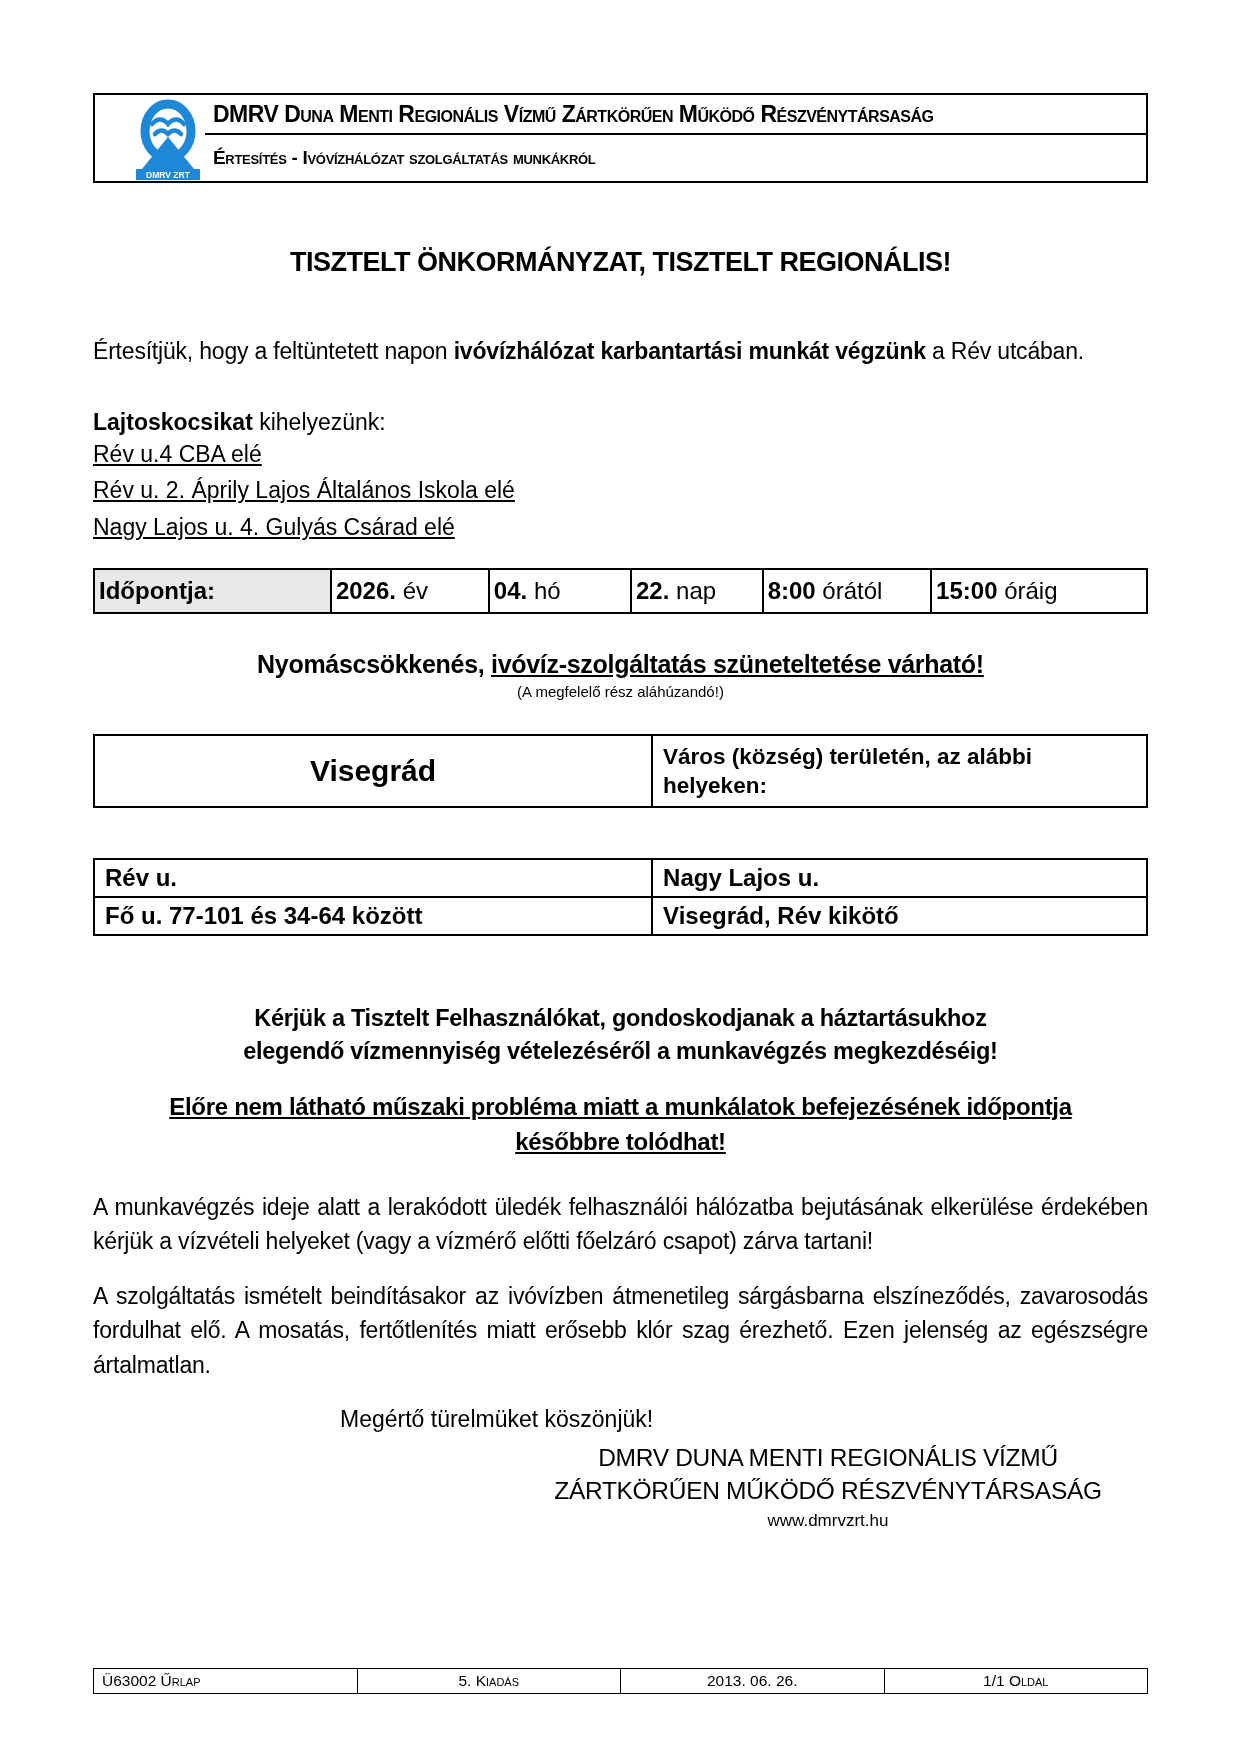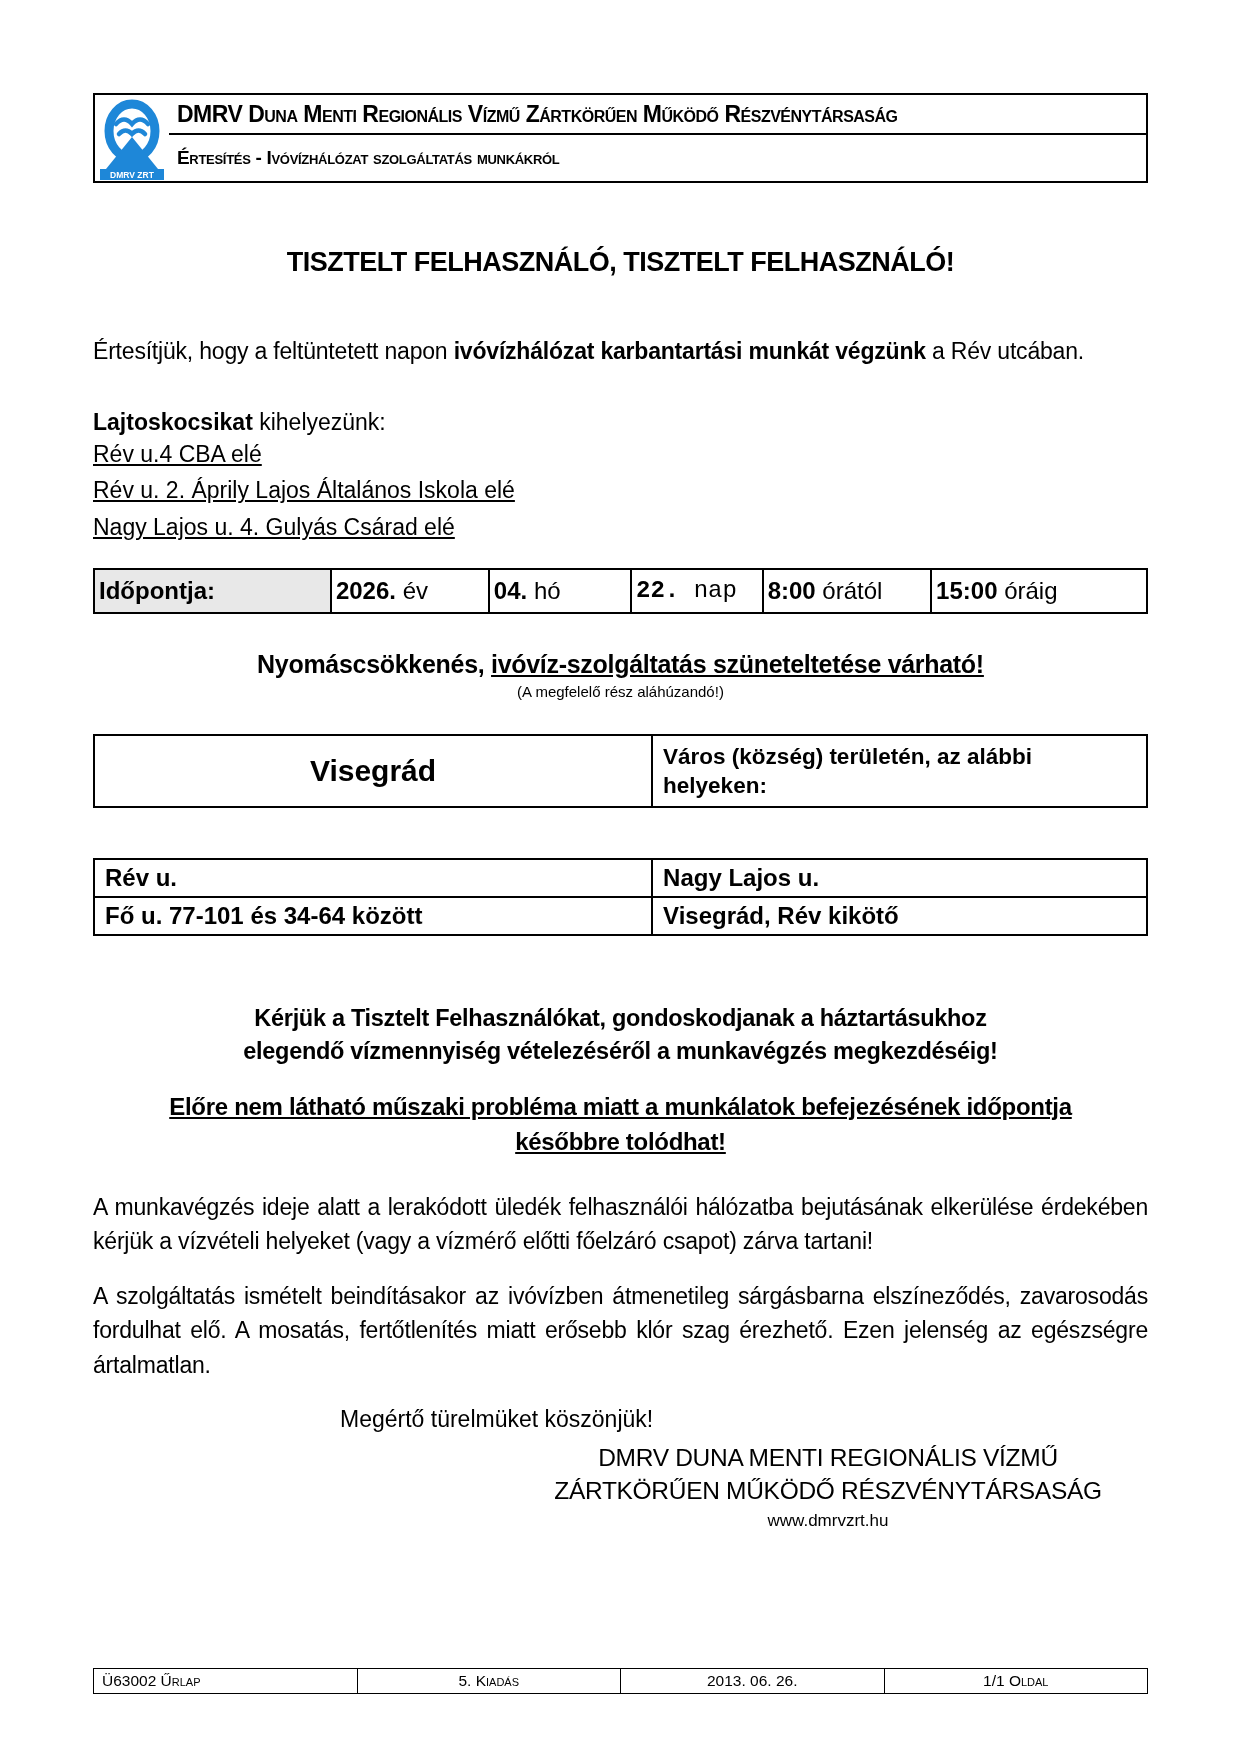--- a/index.html
+++ b/index.html
@@ -12,21 +12,21 @@
   }
   .content { padding: 0 93px; }
 
   
   .header-box {
     margin-top: 93px;
     border: 2px solid #000;
     height: 90px;
     display: flex;
   }
-  .logo-cell { width: 74px; display: flex; align-items: center; justify-content: center; padding: 3px 2px; }
+  .logo-cell { width: 74px; display: flex; align-items: center; justify-content: center; padding: 3px 2px; margin-left: 36px; }
   .header-text { flex: 1; display: flex; flex-direction: column; }
   .header-row1 {
     height: 40px; border-bottom: 2px solid #000;
     display: flex; align-items: center; padding-left: 8px;
     font-weight: bold; font-size: 23px; font-variant: small-caps; letter-spacing: -0.5px;
     white-space: nowrap;
   }
   .header-row2 {
     flex: 1; display: flex; align-items: center; padding-left: 8px;
     font-weight: bold; font-size: 19px; font-variant: small-caps; letter-spacing: -0.3px;
@@ -43,21 +43,21 @@
   .intro { margin-top: 56px; }
   .tanker-lead { margin-top: 40px; font-size: 23px; }
   .loc-line { font-size: 23px; line-height: 1.6; text-decoration: underline; width: fit-content; }
 
   
   table { border-collapse: collapse; width: 100%; }
   td { border: 2px solid #000; }
   .schedule { margin-top: 22px; }
   .schedule td { font-size: 24px; padding: 7px 4px; white-space: nowrap; }
   .schedule .label-cell { background: #e8e8e8; font-weight: bold; width: 22.5%; }
-  .c-ev { width: 15%; } .c-ho { width: 13.5%; } .c-nap { width: 12.5%; font-family: Liberation Mono, monospace; }
+  .c-ev { width: 15%; } .c-ho { width: 13.5%; } .c-nap { width: 12.5%; }
   .c-tol { width: 16%; } .c-ig { width: 20.5%; }
 
   
   .warning { margin-top: 36px; text-align: center; font-weight: bold; font-size: 25px; letter-spacing: -0.3px; }
   .u { text-decoration: underline; }
   .warning-note { margin-top: 4px; text-align: center; font-size: 15px; }
 
   
   .area-table { margin-top: 34px; }
   .area-table .city-cell {
@@ -111,21 +111,21 @@
           <rect x="0" y="73" width="64" height="11" fill="#1e87d8"></rect>
           <text x="32" y="82" text-anchor="middle" font-size="8.5" font-weight="bold" fill="#ffffff" font-family="Liberation Sans, sans-serif">DMRV ZRT</text>
         </svg>
       </div>
       <div class="header-text">
         <div class="header-row1">DMRV Duna Menti Regionális Vízmű Zártkörűen Működő Részvénytársaság</div>
         <div class="header-row2">Értesítés - Ivóvízhálózat szolgáltatás munkákról</div>
       </div>
     </div>
 
-    <div class="doc-title">TISZTELT FELHASZNÁLÓ, TISZTELT FELHASZNÁLÓ!</div>
+    <div class="doc-title">TISZTELT ÖNKORMÁNYZAT, TISZTELT REGIONÁLIS!</div>
 
     <div class="para intro">
       <span>Értesítjük, hogy a feltüntetett napon</span>
       <b>ivóvízhálózat karbantartási munkát végzünk</b>
       <span>a Rév utcában.</span>
     </div>
 
     <div class="tanker-lead">
       <b>Lajtoskocsikat</b>
       <span>kihelyezünk:</span>

